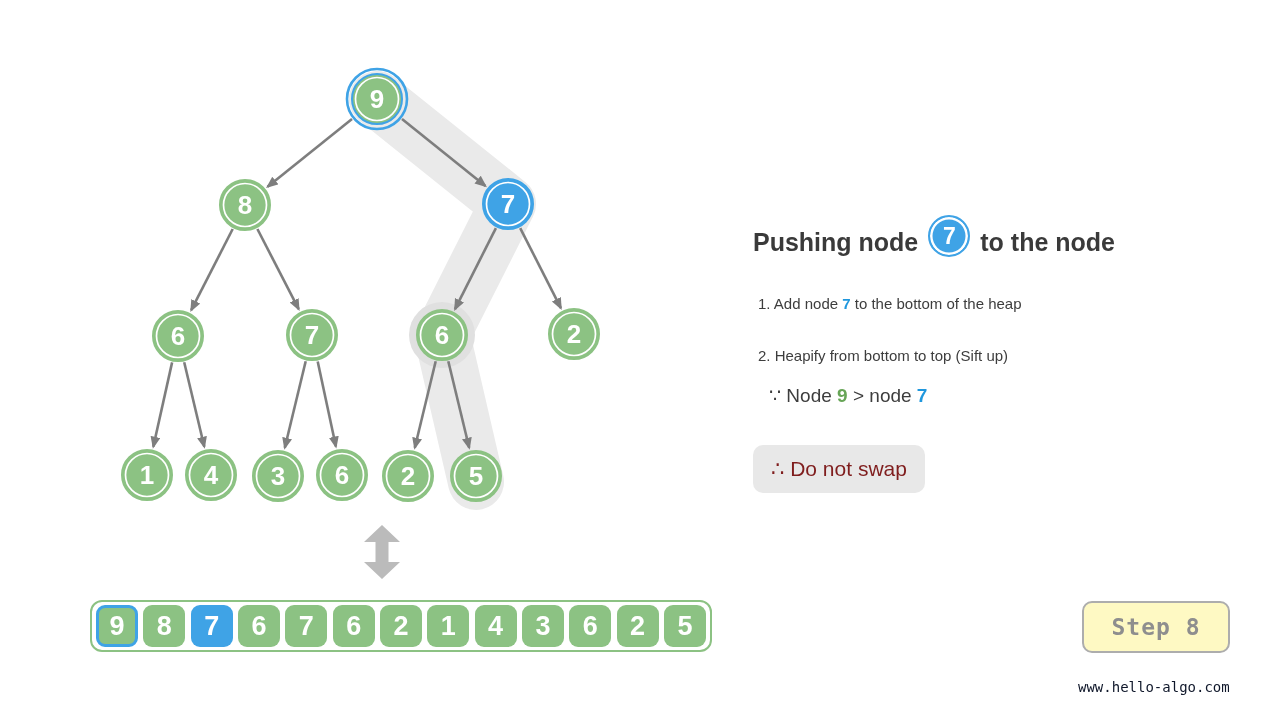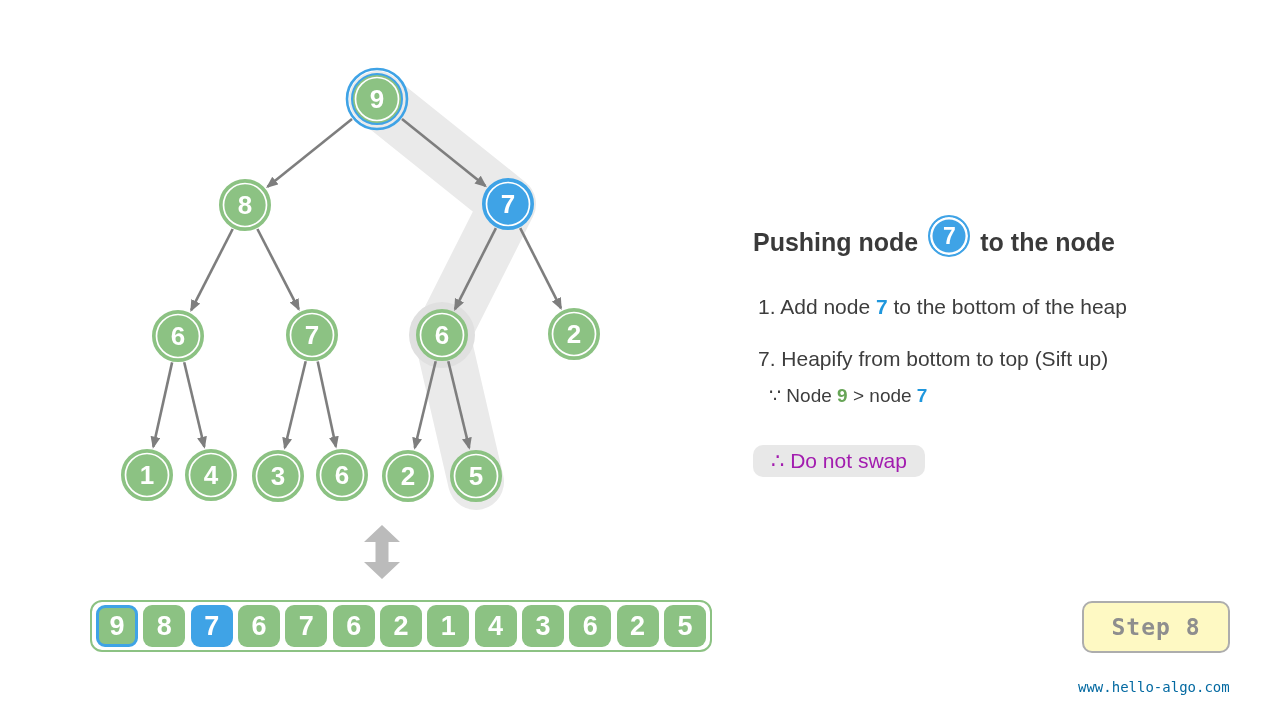--- a/index.html
+++ b/index.html
@@ -31,43 +31,43 @@
     display: flex; align-items: flex-end; gap: 10px;
     font-size: 25px; font-weight: bold; color: #3A3A3A; white-space: nowrap;
   }
   #title-node-circle {
     width: 42px; height: 42px; border-radius: 50%;
     background: #3FA3E6; border: 2px solid #3FA3E6;
     box-shadow: inset 0 0 0 2.5px #ffffff;
     display: flex; align-items: center; justify-content: center;
     color: #ffffff; font-size: 23px; font-weight: bold; flex: 0 0 auto;
   }
-  .panel-step { position: absolute; left: 5px; font-size: 21px; color: #3D3D3D; white-space: nowrap; }
+  .panel-step { position: absolute; left: 5px; font-size: 15px; color: #3D3D3D; white-space: nowrap; }
   #panel-step1 { top: 295px; }
   #panel-step2 { top: 347px; }
   #panel-because { position: absolute; left: 16px; top: 384px; font-size: 19px; white-space: nowrap; }
   .blue-num  { color: #1F97DD; font-weight: bold; }
   .green-num { color: #67A557; font-weight: bold; }
   #panel-therefore {
     position: absolute; left: 0; top: 445px; display: inline-block;
-    background: #E8E8E8; border-radius: 10px; padding: 4px 18px;
-    font-size: 21px; color: #a21caf; white-space: nowrap;
+    background: #E8E8E8; border-radius: 10px; padding: 12px 18px;
+    font-size: 21px; color: #7f1d1d; white-space: nowrap;
   }
 
   
   #step-badge {
     position: absolute; left: 1082px; top: 601px; width: 148px; height: 52px;
     border: 2px solid #ADADAD; border-radius: 10px; background: #fef9c3;
     display: flex; align-items: center; justify-content: center;
     font-family: "DejaVu Sans Mono", monospace; font-weight: bold;
     font-size: 23px; color: #8E8E8E; letter-spacing: 1px;
   }
   #watermark {
     position: absolute; left: 1078px; top: 679px; width: 166px;
-    font-family: "DejaVu Sans Mono", monospace; font-size: 14px; color: #0369a1;
+    font-family: "DejaVu Sans Mono", monospace; font-size: 14px; color: #0f172a;
     white-space: nowrap;
   }
 </style>
 </head>
 <body>
 
 <div id="stage">
 
   <svg id="tree-svg" width="740" height="720" viewBox="0 0 740 720">
       <defs>
@@ -182,21 +182,21 @@
     <div id="panel-title">
       <span>Pushing node</span>
       <span id="title-node-circle">
         <span>7</span>
       </span>
       <span>to the node</span>
     </div>
     <div class="panel-step" id="panel-step1">
       <span>1. Add node </span><span class="blue-num">7</span><span> to the bottom of the heap</span>
     </div>
-    <div class="panel-step" id="panel-step2">7. Heapify from bottom to top (Sift up)</div>
+    <div class="panel-step" id="panel-step2">2. Heapify from bottom to top (Sift up)</div>
     <div id="panel-because">
       <span>∵ Node </span><span class="green-num">9</span><span> &gt; node </span><span class="blue-num">7</span>
     </div>
     <div id="panel-therefore">∴ Do not swap</div>
   </div>
 
   <div id="step-badge">Step 8</div>
   <div id="watermark">www.hello-algo.com</div>
 
 </div>

